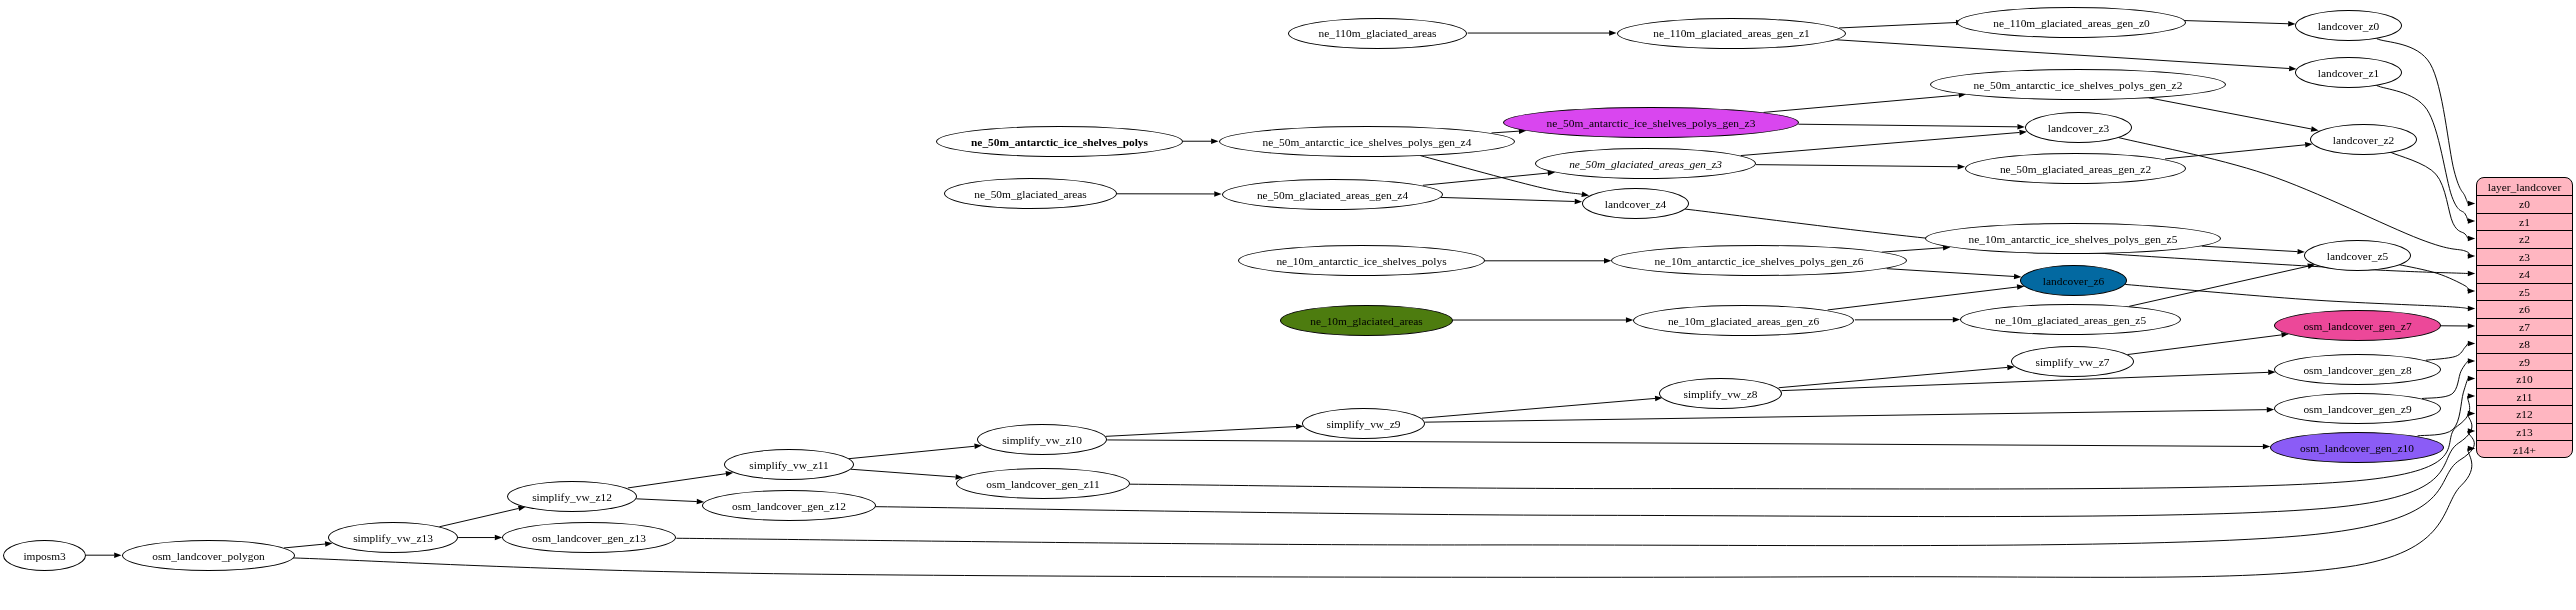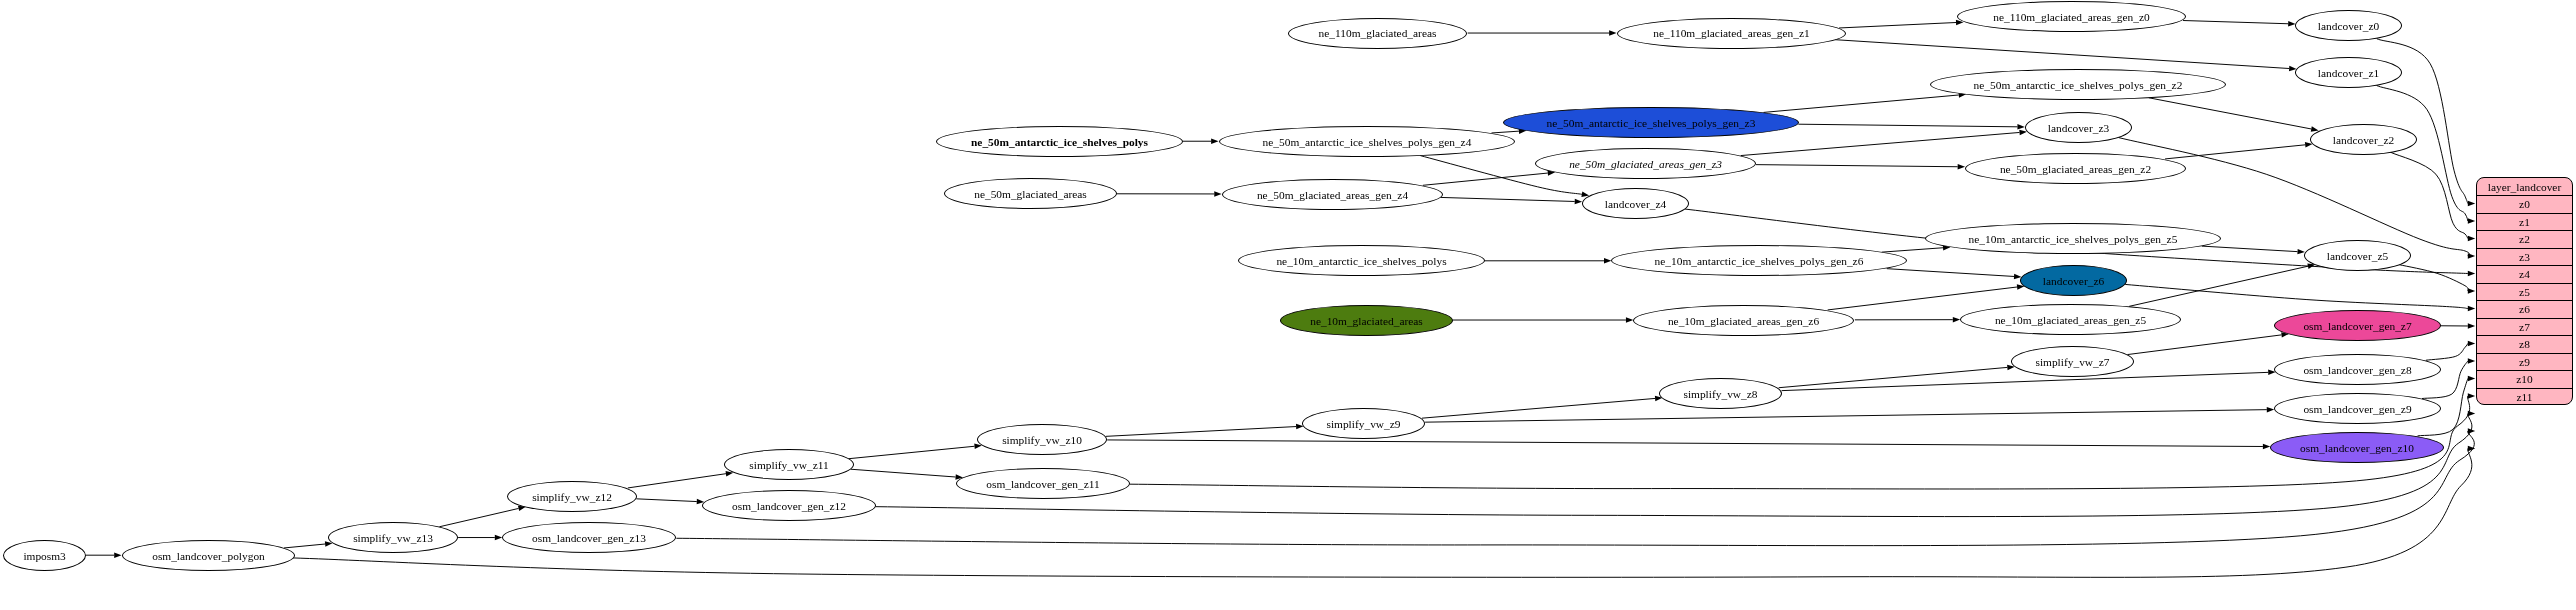--- a/index.html
+++ b/index.html
@@ -281,44 +281,44 @@
       <div class="node" style="left: 977px; top: 424px; width: 130px; height: 31px; background: rgb(255, 255, 255); border-color: rgb(0, 0, 0);">simplify_vw_z10</div>
       <div class="node" style="left: 1302px; top: 408px; width: 123px; height: 31px; background: rgb(255, 255, 255); border-color: rgb(0, 0, 0);">simplify_vw_z9</div>
       <div class="node" style="left: 1659px; top: 378px; width: 123px; height: 31px; background: rgb(255, 255, 255); border-color: rgb(0, 0, 0);">simplify_vw_z8</div>
       <div class="node" style="left: 2011px; top: 346px; width: 123px; height: 31px; background: rgb(255, 255, 255); border-color: rgb(0, 0, 0);">simplify_vw_z7</div>
       <div class="node" style="left: 2274px; top: 310px; width: 167px; height: 31px; background: #ec4899; border-color: rgb(0, 0, 0);">osm_landcover_gen_z7</div>
       <div class="node" style="left: 2274px; top: 354px; width: 167px; height: 31px; background: rgb(255, 255, 255); border-color: rgb(0, 0, 0);">osm_landcover_gen_z8</div>
       <div class="node" style="left: 2274px; top: 393px; width: 167px; height: 31px; background: rgb(255, 255, 255); border-color: rgb(0, 0, 0);">osm_landcover_gen_z9</div>
       <div class="node" style="left: 2270px; top: 432px; width: 174px; height: 31px; background: #8b5cf6; border-color: rgb(0, 0, 0);">osm_landcover_gen_z10</div>
       <div class="node" style="left: 1288px; top: 17.7px; width: 179px; height: 31px; background: rgb(255, 255, 255); border-color: rgb(0, 0, 0);">ne_110m_glaciated_areas</div>
       <div class="node" style="left: 1617px; top: 17.7px; width: 229px; height: 31px; background: rgb(255, 255, 255); border-color: rgb(0, 0, 0);">ne_110m_glaciated_areas_gen_z1</div>
-      <div class="node" style="left: 1957px; top: 1px; width: 229px; height: 31px; background: rgb(255, 255, 255); border-color: rgb(0, 0, 0);">ne_110m_glaciated_areas_gen_z0</div>
+      <div class="node" style="left: 1957px; top: 7px; width: 229px; height: 31px; background: rgb(255, 255, 255); border-color: rgb(0, 0, 0);">ne_110m_glaciated_areas_gen_z0</div>
       <div class="node" style="left: 2295px; top: 10.2px; width: 107px; height: 31px; background: rgb(255, 255, 255); border-color: rgb(0, 0, 0);">landcover_z0</div>
       <div class="node" style="left: 2295px; top: 57px; width: 107px; height: 31px; background: rgb(255, 255, 255); border-color: rgb(0, 0, 0);">landcover_z1</div>
       <div class="node" style="left: 936px; top: 126px; width: 247px; height: 31px; background: rgb(255, 255, 255); border-color: rgb(0, 0, 0); font-weight: bold;">ne_50m_antarctic_ice_shelves_polys</div>
       <div class="node" style="left: 1219px; top: 126px; width: 296px; height: 31px; background: rgb(255, 255, 255); border-color: rgb(0, 0, 0);">ne_50m_antarctic_ice_shelves_polys_gen_z4</div>
-      <div class="node" style="left: 1503px; top: 107px; width: 296px; height: 31px; background: #1d4ed8; border-color: rgb(0, 0, 0);">ne_50m_antarctic_ice_shelves_polys_gen_z3</div>
+      <div class="node" style="left: 1503px; top: 107px; width: 296px; height: 31px; background: #d946ef; border-color: rgb(0, 0, 0);">ne_50m_antarctic_ice_shelves_polys_gen_z3</div>
       <div class="node" style="left: 1930px; top: 69px; width: 296px; height: 31px; background: rgb(255, 255, 255); border-color: rgb(0, 0, 0);">ne_50m_antarctic_ice_shelves_polys_gen_z2</div>
       <div class="node" style="left: 2025px; top: 112px; width: 107px; height: 31px; background: rgb(255, 255, 255); border-color: rgb(0, 0, 0);">landcover_z3</div>
       <div class="node" style="left: 2310px; top: 124px; width: 107px; height: 31px; background: rgb(255, 255, 255); border-color: rgb(0, 0, 0);">landcover_z2</div>
       <div class="node" style="left: 944px; top: 178px; width: 173px; height: 31px; background: rgb(255, 255, 255); border-color: rgb(0, 0, 0);">ne_50m_glaciated_areas</div>
       <div class="node" style="left: 1222px; top: 179px; width: 221px; height: 31px; background: rgb(255, 255, 255); border-color: rgb(0, 0, 0);">ne_50m_glaciated_areas_gen_z4</div>
       <div class="node" style="left: 1535px; top: 148px; width: 221px; height: 31px; background: rgb(255, 255, 255); border-color: rgb(0, 0, 0); font-style: italic;">ne_50m_glaciated_areas_gen_z3</div>
       <div class="node" style="left: 1965px; top: 153px; width: 221px; height: 31px; background: rgb(255, 255, 255); border-color: rgb(0, 0, 0);">ne_50m_glaciated_areas_gen_z2</div>
       <div class="node" style="left: 1582px; top: 188px; width: 107px; height: 31px; background: rgb(255, 255, 255); border-color: rgb(0, 0, 0);">landcover_z4</div>
       <div class="node" style="left: 1238px; top: 245px; width: 247px; height: 31px; background: rgb(255, 255, 255); border-color: rgb(0, 0, 0);">ne_10m_antarctic_ice_shelves_polys</div>
       <div class="node" style="left: 1611px; top: 245px; width: 296px; height: 31px; background: rgb(255, 255, 255); border-color: rgb(0, 0, 0);">ne_10m_antarctic_ice_shelves_polys_gen_z6</div>
       <div class="node" style="left: 1925px; top: 223px; width: 296px; height: 31px; background: rgb(255, 255, 255); border-color: rgb(0, 0, 0);">ne_10m_antarctic_ice_shelves_polys_gen_z5</div>
       <div class="node" style="left: 2304px; top: 240px; width: 107px; height: 31px; background: rgb(255, 255, 255); border-color: rgb(0, 0, 0);">landcover_z5</div>
       <div class="node" style="left: 1280px; top: 305px; width: 173px; height: 31px; background: #4d7c0f; border-color: rgb(0, 0, 0);">ne_10m_glaciated_areas</div>
       <div class="node" style="left: 1633px; top: 305px; width: 221px; height: 31px; background: rgb(255, 255, 255); border-color: rgb(0, 0, 0);">ne_10m_glaciated_areas_gen_z6</div>
       <div class="node" style="left: 1960px; top: 304px; width: 221px; height: 31px; background: rgb(255, 255, 255); border-color: rgb(0, 0, 0);">ne_10m_glaciated_areas_gen_z5</div>
       <div class="node" style="left: 2020px; top: 265px; width: 107px; height: 31px; background: #0369a1; border-color: rgb(0, 0, 0);">landcover_z6</div>
     </div>
-  <div id="layer-table" style="left: 2476px; top: 177px; width: 97px; height: 228px; background: rgb(255, 182, 193); border-color: rgb(0, 0, 0); font-family: Liberation Serif, serif;">
+  <div id="layer-table" style="left: 2476px; top: 177px; width: 97px; height: 281px; background: rgb(255, 182, 193); border-color: rgb(0, 0, 0); font-family: Liberation Serif, serif;">
     <div class="t-title" style="height: 18px;">layer_landcover</div>
     <div id="table-rows">
         <div class="t-row" style="height: 17.5px;">z0</div>
         <div class="t-row" style="height: 17.5px;">z1</div>
         <div class="t-row" style="height: 17.5px;">z2</div>
         <div class="t-row" style="height: 17.5px;">z3</div>
         <div class="t-row" style="height: 17.5px;">z4</div>
         <div class="t-row" style="height: 17.5px;">z5</div>
         <div class="t-row" style="height: 17.5px;">z6</div>
         <div class="t-row" style="height: 17.5px;">z7</div>

